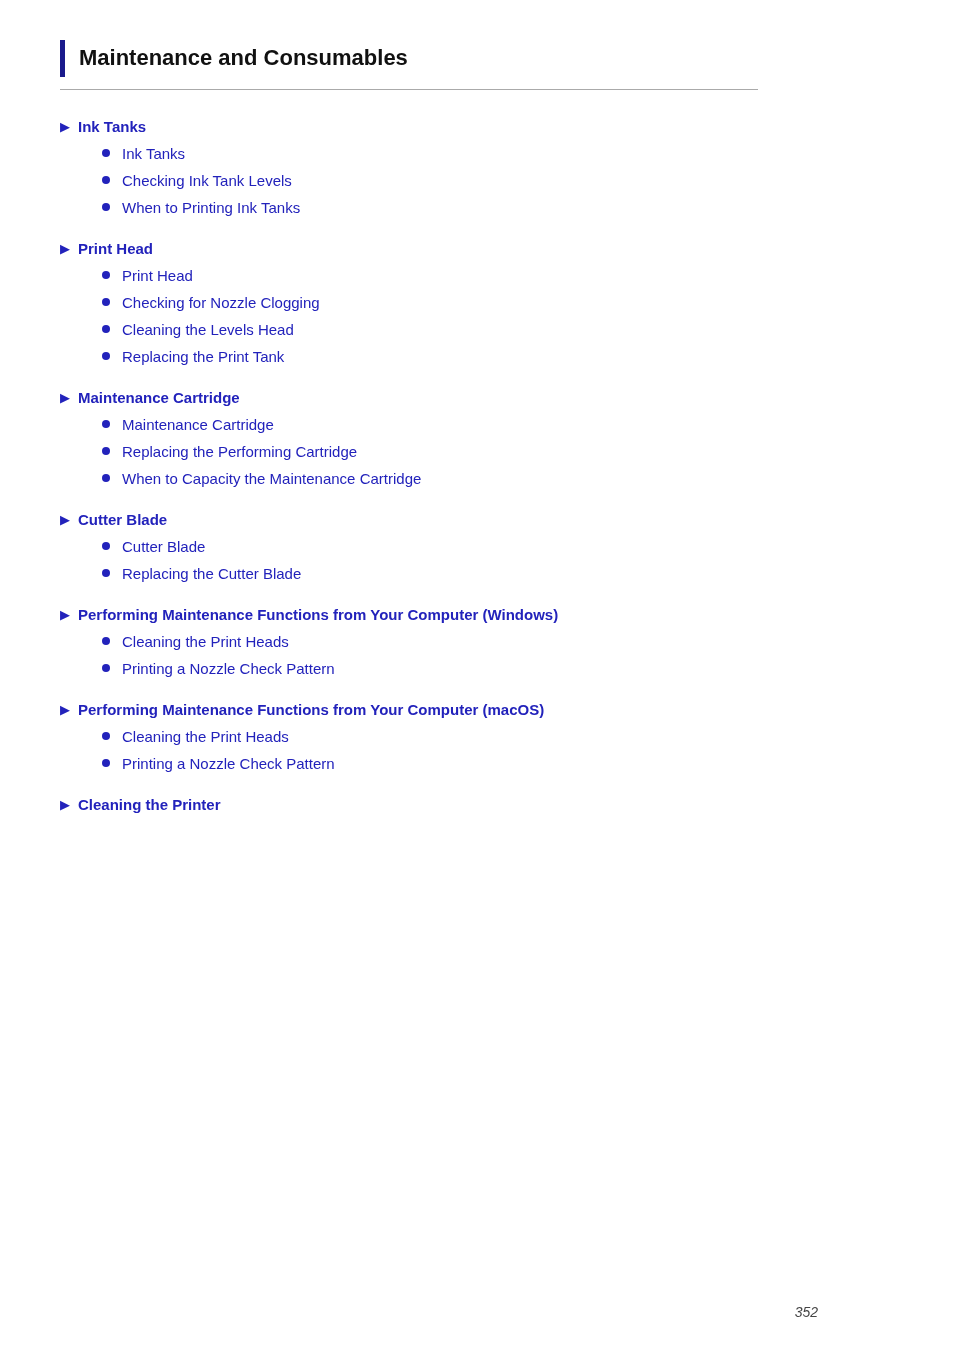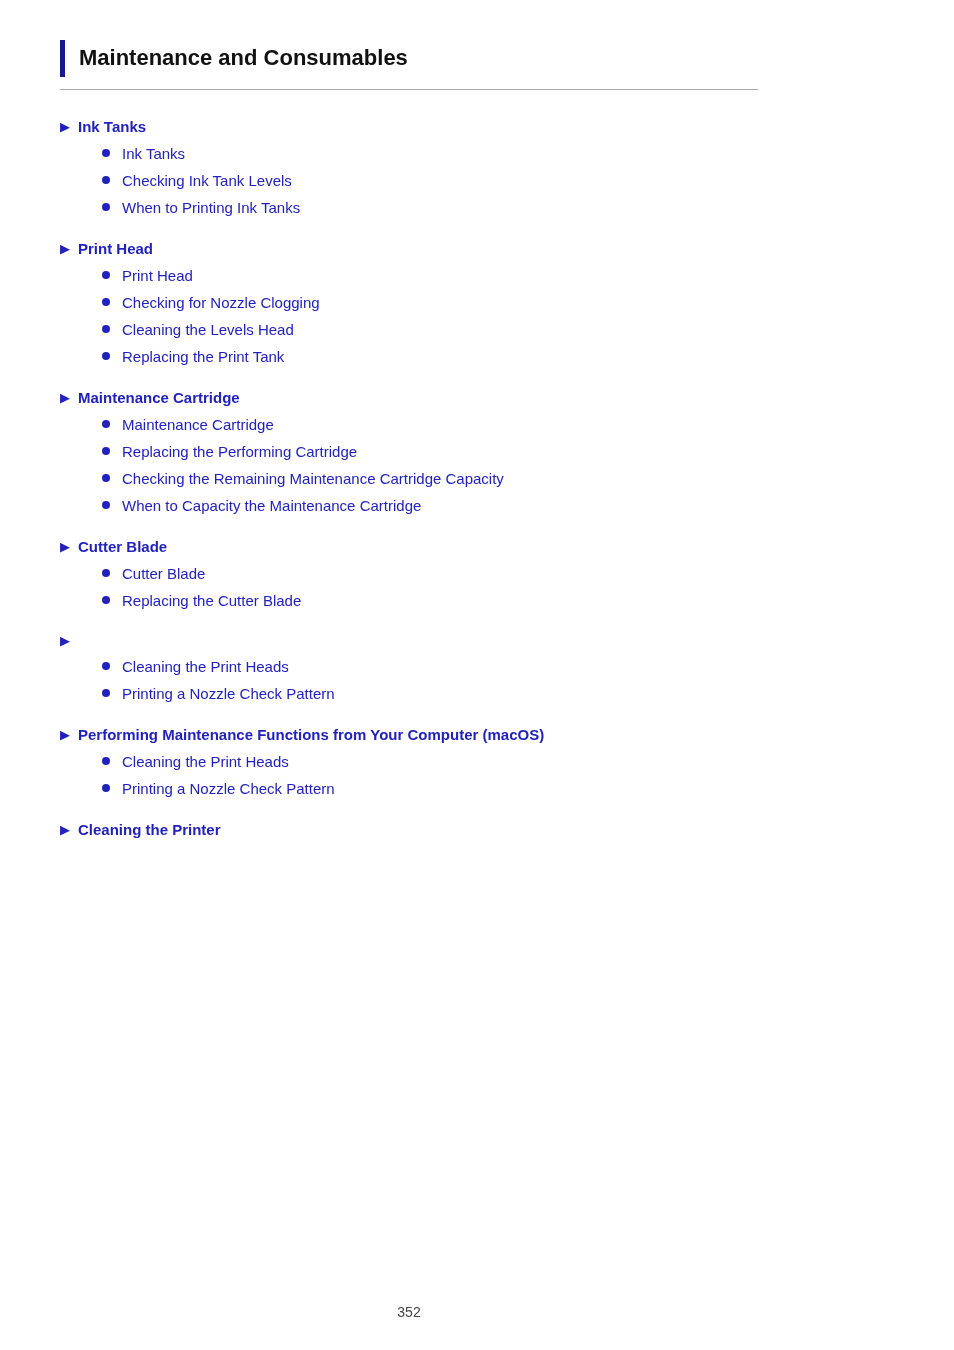--- a/index.html
+++ b/index.html
@@ -94,23 +94,24 @@
     .item-label {
       font-size: 15px;
       color: #2222bb;
     }
 
     .page-footer {
       position: absolute;
       bottom: 30px;
       left: 0;
       right: 0;
-      text-align: center;
+      text-align: right;
       font-size: 14px;
       color: #444;
+      font-style: italic;
     }
   </style>
 </head>
 <body>
 
 <div class="page-container">
 
   <div class="page-header">
     <div class="header-bar"></div>
     <h1 class="page-title">Maintenance and Consumables</h1>
@@ -170,24 +171,20 @@
           <div class="item">
             <div class="bullet-icon"></div>
             <span class="item-label">Maintenance Cartridge</span>
           </div>
           <div class="item">
             <div class="bullet-icon"></div>
             <span class="item-label">Replacing the Performing Cartridge</span>
           </div>
           <div class="item">
             <div class="bullet-icon"></div>
-            <span class="item-label">Checking the Remaining Maintenance Cartridge Capacity</span>
-          </div>
-          <div class="item">
-            <div class="bullet-icon"></div>
             <span class="item-label">When to Capacity the Maintenance Cartridge</span>
           </div>
         </div>
       </div>
       <div class="section">
         <div class="section-header">
           <span class="arrow-icon">▶</span>
           <span class="section-title">Cutter Blade</span>
         </div>
         <div class="section-items">
@@ -197,20 +194,21 @@
           </div>
           <div class="item">
             <div class="bullet-icon"></div>
             <span class="item-label">Replacing the Cutter Blade</span>
           </div>
         </div>
       </div>
       <div class="section">
         <div class="section-header">
           <span class="arrow-icon">▶</span>
+          <span class="section-title">Performing Maintenance Functions from Your Computer (Windows)</span>
         </div>
         <div class="section-items">
           <div class="item">
             <div class="bullet-icon"></div>
             <span class="item-label">Cleaning the Print Heads</span>
           </div>
           <div class="item">
             <div class="bullet-icon"></div>
             <span class="item-label">Printing a Nozzle Check Pattern</span>
           </div>

